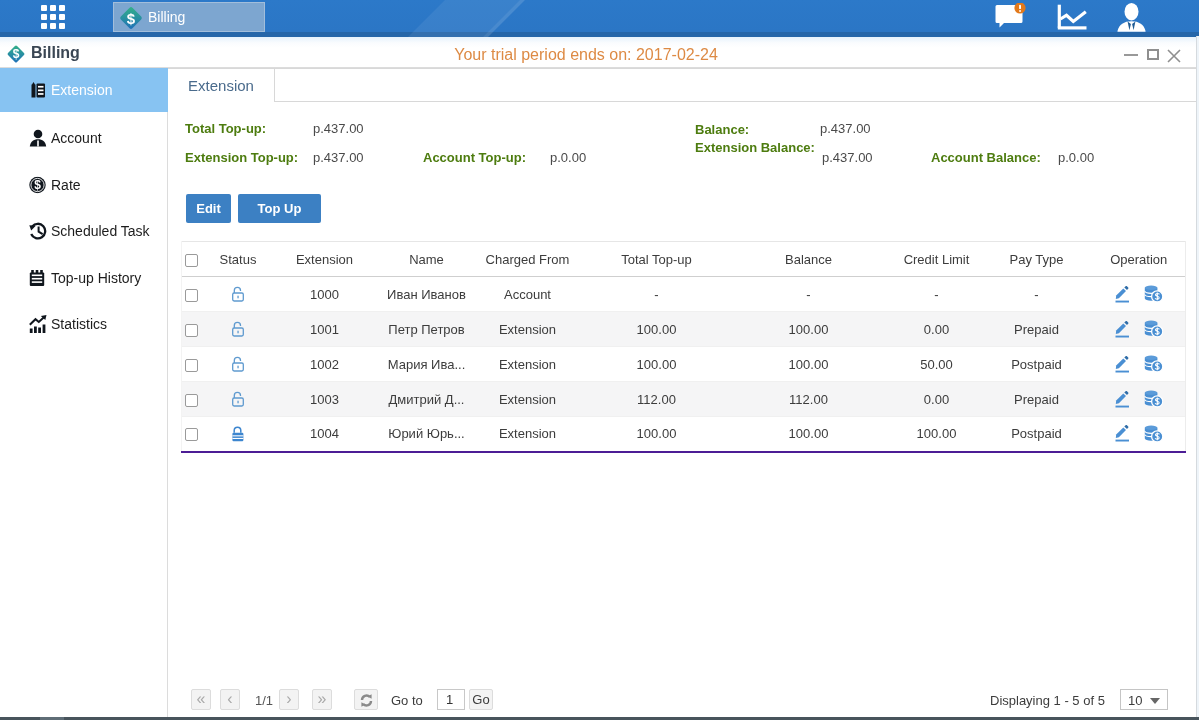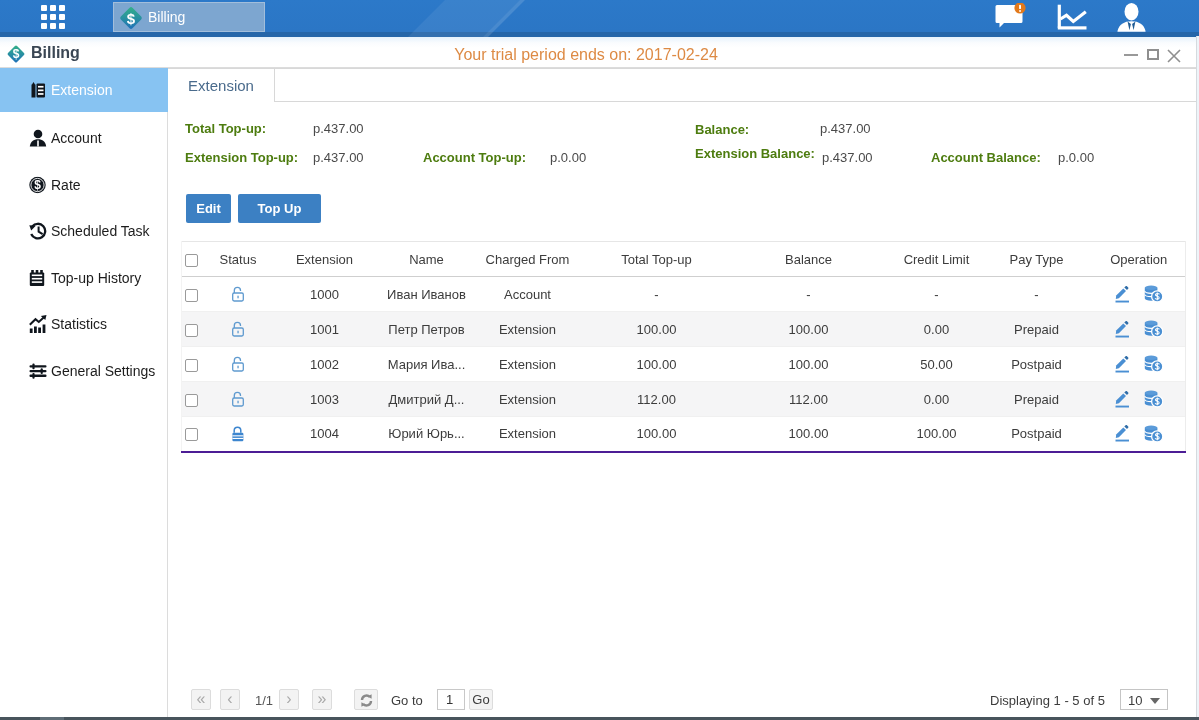--- a/index.html
+++ b/index.html
@@ -221,51 +221,38 @@
         <rect x="0.8" y="13.5" width="2.8" height="4.5"></rect>
           <rect x="5" y="11.5" width="2.8" height="6.5"></rect>
         <rect x="9.2" y="12.5" width="2.8" height="5.5"></rect>
           <rect x="13.6" y="9.5" width="2.8" height="8.5"></rect>
       </g>
       <path d="M0.8 9.8 L6.5 4.2 L9.8 7 L15.5 1.8" fill="none" stroke="#10161d" stroke-width="2"></path>
       <path fill="#10161d" d="M17.5 0 L11.8 1 L16.3 5 Z"></path>
     </svg>
     <div class="txt">Statistics</div>
   </div>
-  <div class="sitem" style="top:281px;">
-    <svg width="18" height="18" viewBox="0 0 18 18">
-      <g fill="#10161d">
-        <rect x="0.5" y="3.2" width="17" height="2.4" rx="1"></rect>
-          <rect x="3.4" y="1.5" width="2.2" height="5.8" rx="1"></rect>
-        <rect x="0.5" y="7.9" width="17" height="2.4" rx="1"></rect>
-          <rect x="11.6" y="6.2" width="2.2" height="5.8" rx="1"></rect>
-        <rect x="0.5" y="12.6" width="17" height="2.4" rx="1"></rect>
-          <rect x="3.4" y="10.9" width="2.2" height="5.8" rx="1"></rect>
-      </g>
-    </svg>
-    <div class="txt">General Settings</div>
-  </div>
 </div>
 
 <div id="main">
   <div id="tabstrip">
     <div id="activetab">Extension</div>
     <div id="tabrest"></div>
   </div>
 
   <div class="lab" style="left:17px; top:53px;">Total Top-up:</div>
   <div class="val" style="left:145px; top:53px;">p.437.00</div>
   <div class="lab" style="left:527px; top:54px;">Balance:</div>
   <div class="val" style="left:652px; top:53px;">p.437.00</div>
 
   <div class="lab" style="left:17px; top:82px;">Extension Top-up:</div>
   <div class="val" style="left:145px; top:82px;">p.437.00</div>
   <div class="lab" style="left:255px; top:82px;">Account Top-up:</div>
   <div class="val" style="left:382px; top:82px;">p.0.00</div>
-  <div class="lab" style="left:527px; top:78px;text-align:right;">Extension Balance:</div>
+  <div class="lab" style="left:527px; top:72px;text-align:right;">Extension Balance:</div>
   <div class="val" style="left:654px; top:82px;">p.437.00</div>
   <div class="lab" style="left:763px; top:82px;">Account Balance:</div>
   <div class="val" style="left:890px; top:82px;">p.0.00</div>
 
   <div class="btn" style="left:18px; top:126px; width:45px;">Edit</div>
   <div class="btn" style="left:70px; top:126px; width:83px;">Top Up</div>
 
   <table id="tbl">
     <colgroup>
       <col style="width:24px">

